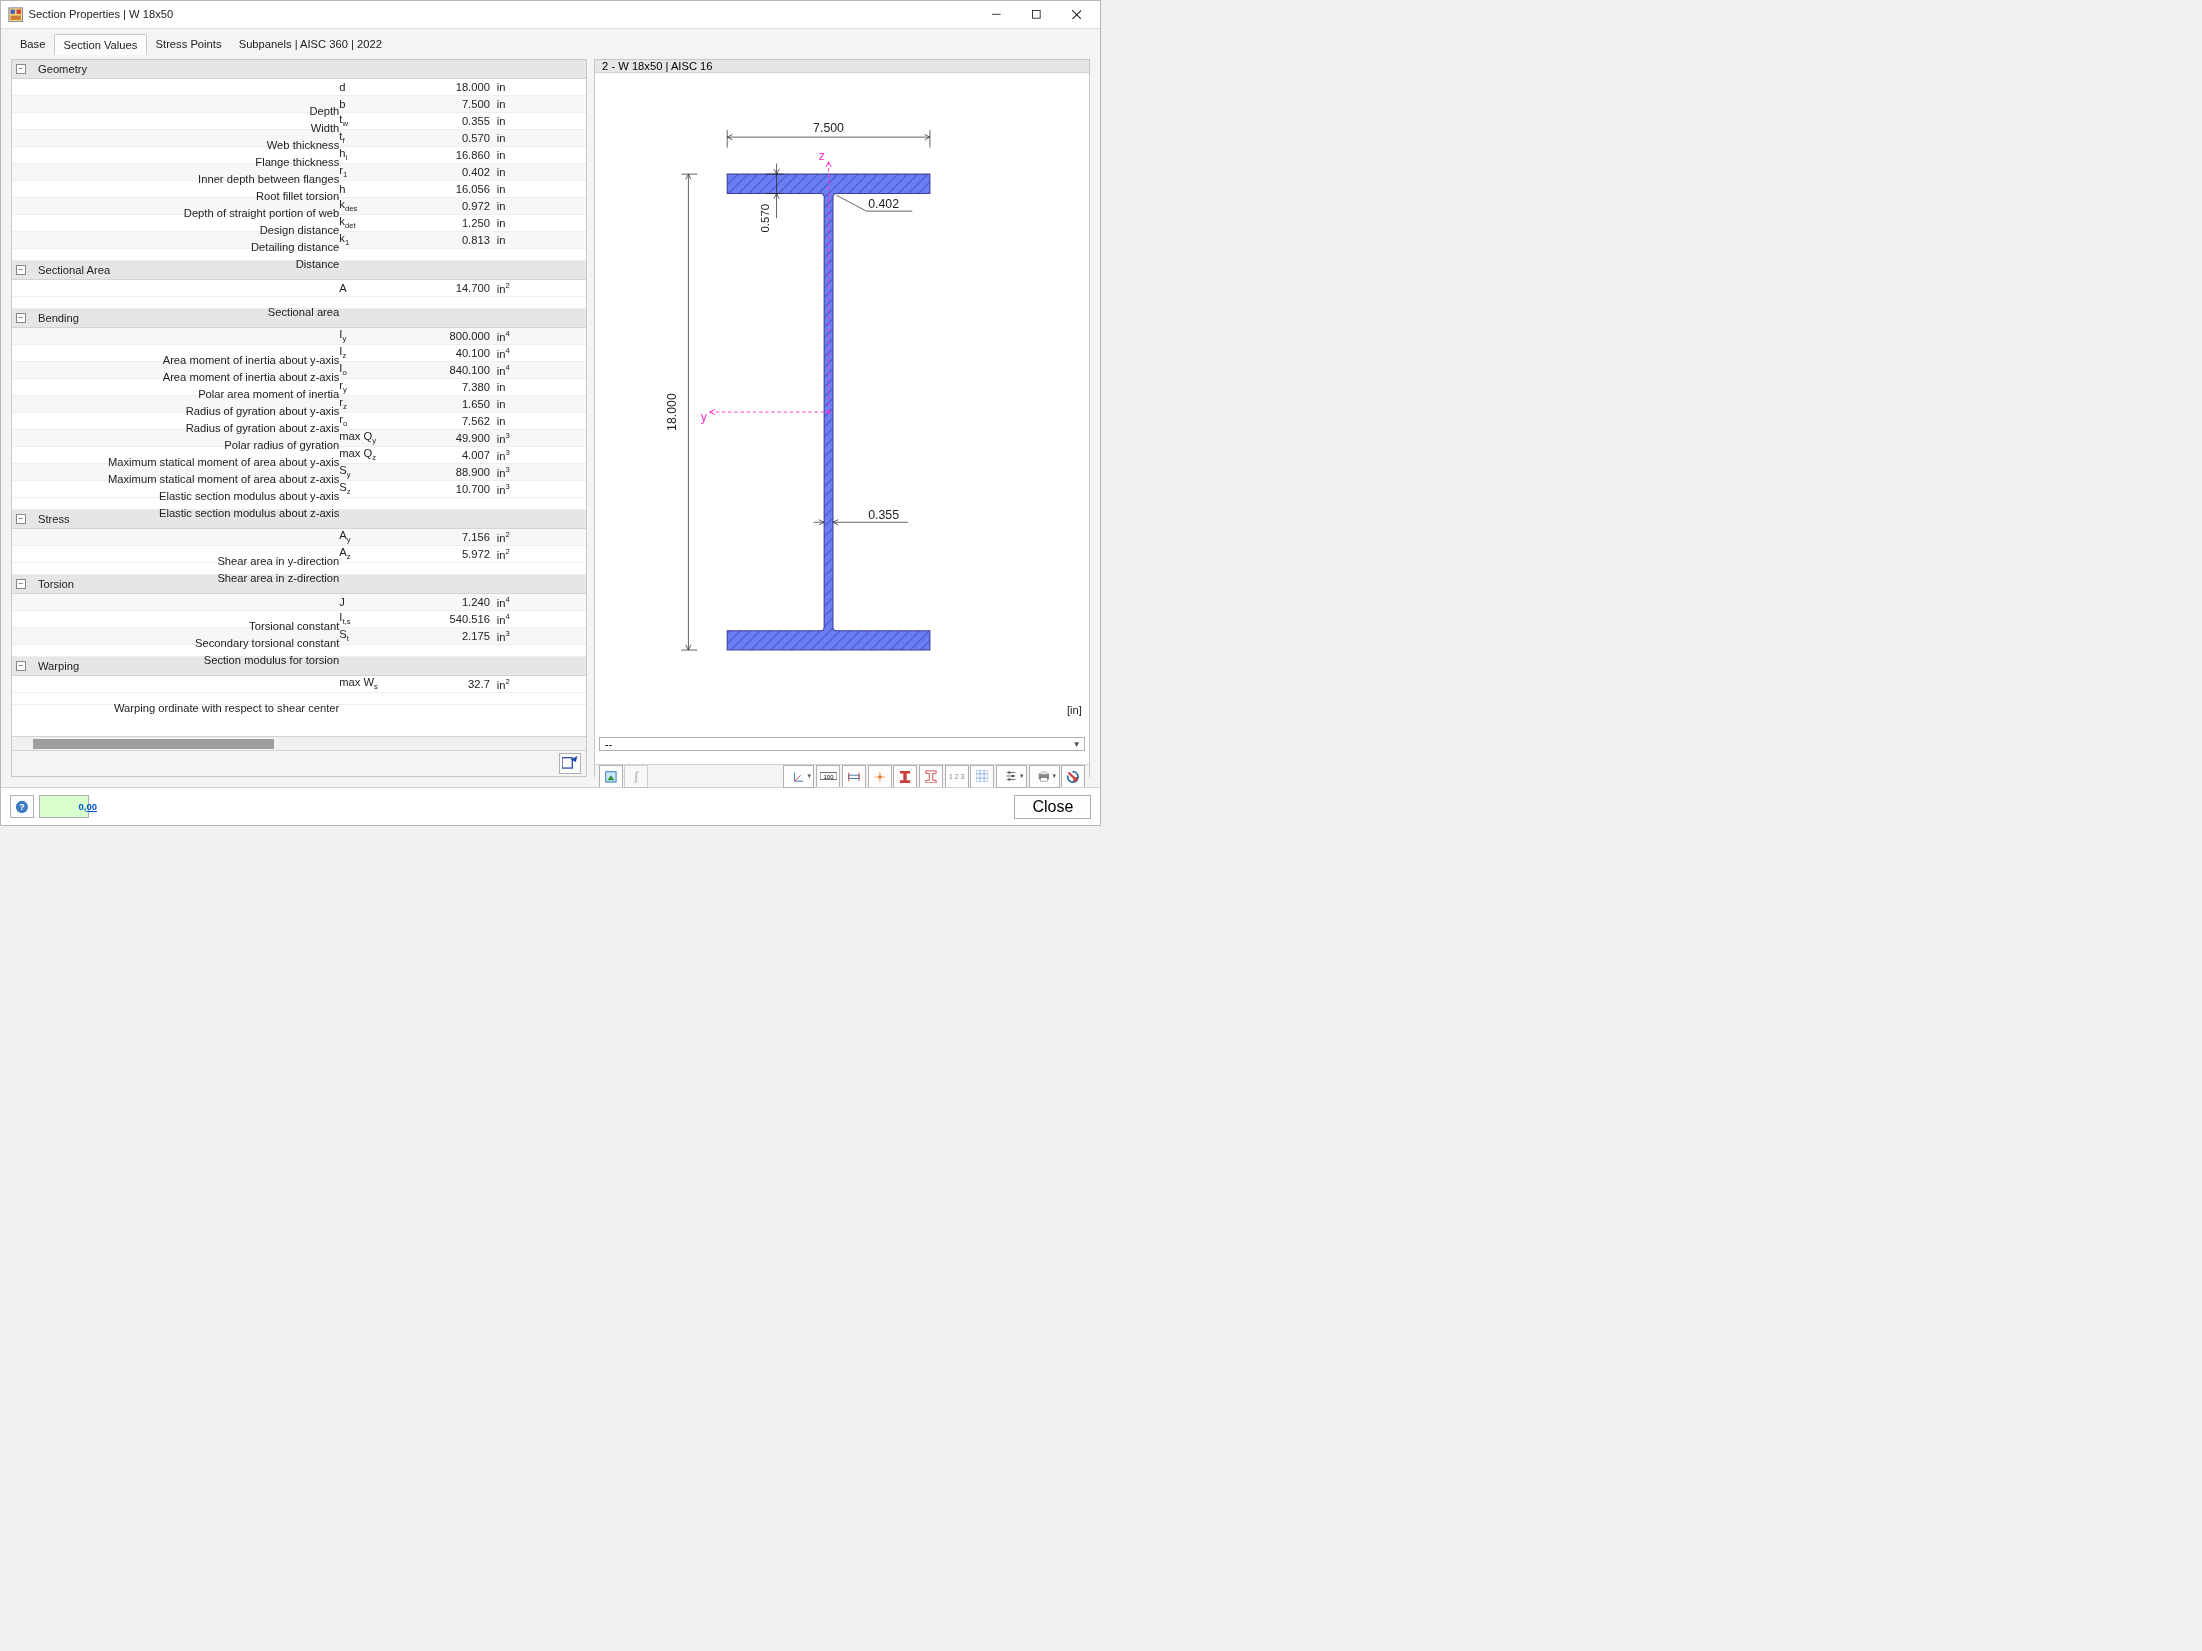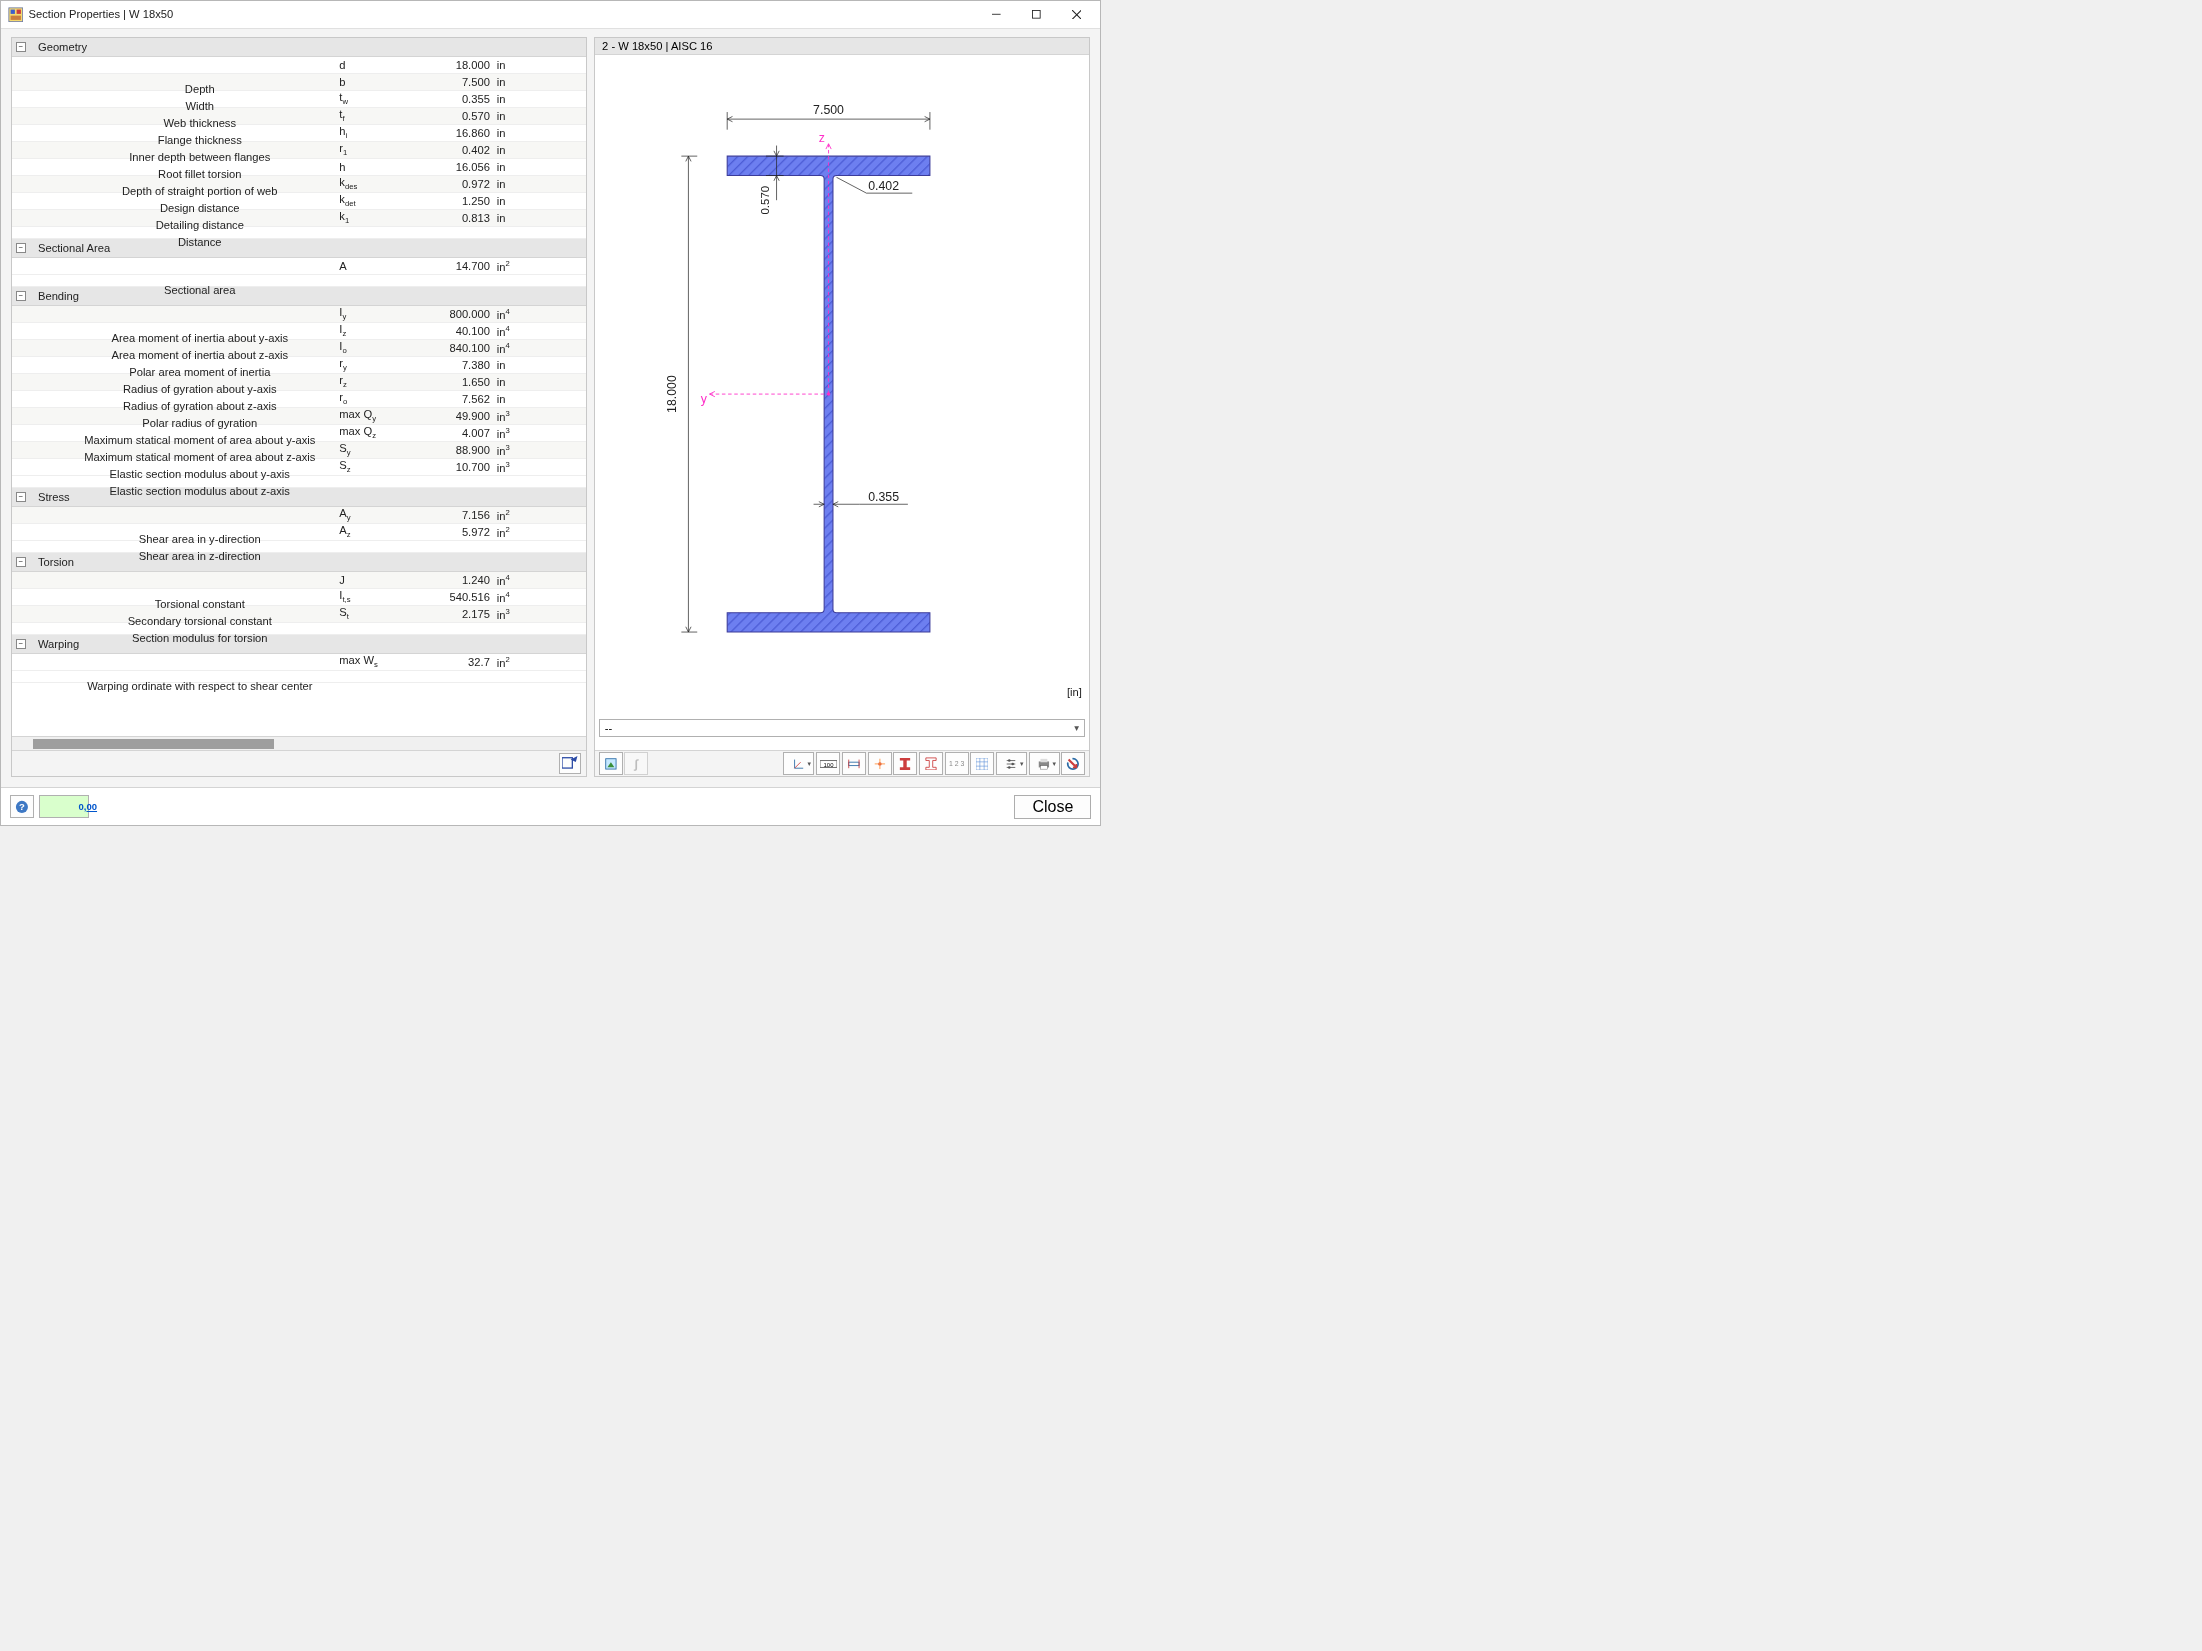--- a/index.html
+++ b/index.html
@@ -114,21 +114,21 @@
 
 .prop-row {
   display: flex;
   height: 17px;
   align-items: center;
   font-size: 11.2px;
   color: #222;
   border-bottom: 0.9px solid #eee;
 }
 .prop-row:nth-child(odd) { background: #f7f7f5; }
-.prop-row .desc { width: 327px; padding-left: 48px; text-align: center; margin-top: 48px; }
+.prop-row .desc { width: 327px; padding-left: 48px; text-align: right; margin-top: 48px; }
 .prop-row .sym { width: 77px; text-align: left; color: #222;}
 .prop-row .val { width: 77px; text-align: right; padding-right: 3.4px; }
 .prop-row .unit { width: 36px; text-align: left; padding-left: 3.4px; }
 
 .spacer-row { height: 12px; border-bottom: 0.9px solid #eee; }
 
 .left-hscroll {
   height: 13.8px;
   background: #f0f0f0;
   position: relative;
@@ -285,20 +285,26 @@
       <div class="winbtn">
           <svg width="9.5" height="9.5" viewBox="0 0 11 11">
             <line x1="0" y1="0" x2="11" y2="11" stroke="#222" stroke-width="1.2"></line>
             <line x1="11" y1="0" x2="0" y2="11" stroke="#222" stroke-width="1.2"></line>
           </svg>
         </div>
     </div>
   </div>
 
   <div class="client">
+    <div class="tabs" id="tabs">
+        <div class="tab">Base</div>
+        <div class="tab active">Section Values</div>
+        <div class="tab">Stress Points</div>
+        <div class="tab">Subpanels | AISC 360 | 2022</div>
+      </div>
 
     <div class="content">
 
       <div class="left-panel">
         <div class="prop-sheet" id="prop-sheet">
             <div class="group-row">
               <span class="expander">−</span>
               <span class="label">Geometry</span>
             </div>
             <div class="prop-row">

